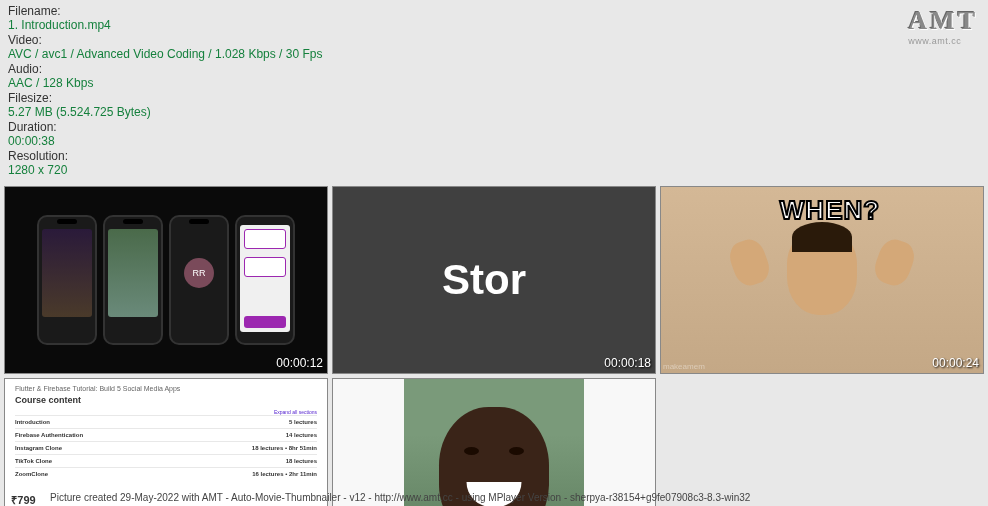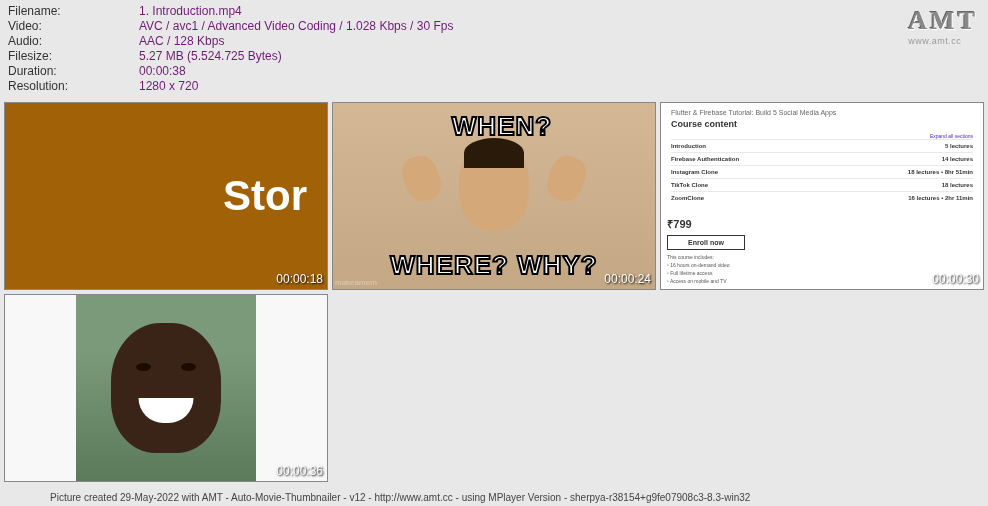--- a/index.html
+++ b/index.html
@@ -11,28 +11,28 @@
       font-size: 12px;
       position: relative;
     }
     .header {
       padding: 4px 8px 8px;
       position: relative;
     }
     .header-row {
       display: flex;
       margin-bottom: 1px;
+      flex-direction: column;
     }
     .header-label {
       width: 94px;
       color: #333;
     }
     .header-value {
-      color: #701a75;
-      margin-left: 37px;
+      color: #15803d;
     }
     .logo {
       position: absolute;
       top: 6px;
       right: 10px;
       text-align: left;
     }
     .logo-text {
       font-size: 26px;
       font-weight: bold;
@@ -159,22 +159,22 @@
       display: flex; flex-direction: column;
     }
     .phone4-box { margin: 4px; height: 20px; border: 1px solid #9c27b0; border-radius: 3px; background: #fff; }
     .phone4-btn { margin: auto 4px 4px; height: 12px; background: #9c27b0; border-radius: 3px; }
     
     .stor {
       width: 100%;
       height: 100%;
       display: flex;
       align-items: center;
-      justify-content: flex-end;
-      background: #a16207;
+      justify-content: center;
+      background: #404040;
       padding-right: 20px;
     }
     .stor-text {
       color: #fff;
       font-size: 42px;
       font-weight: bold;
     }
     
     .meme {
       width: 100%;
@@ -404,39 +404,64 @@
   </div>
   <div class="logo">
     <div class="logo-text">AMT</div>
     <div class="logo-url">www.amt.cc</div>
   </div>
 </div>
 
 <div class="thumbs">
 
 
+  <div class="thumb">
+    <div class="phones">
+      <div class="phone">
+          <div class="phone-notch"></div>
+          <div class="phone-content-1"></div>
+        </div>
+      <div class="phone">
+          <div class="phone-notch"></div>
+          <div class="phone-content-2"></div>
+        </div>
+      <div class="phone">
+          <div class="phone-notch"></div>
+          <div class="phone-content-3">
+            <div class="rr-circle">RR</div>
+          </div>
+        </div>
+      <div class="phone">
+          <div class="phone-content-4">
+            <div class="phone4-box"></div>
+            <div class="phone4-box"></div>
+            <div class="phone4-btn"></div>
+          </div>
+        </div>
+    </div>
+    <div class="timestamp">00:00:12</div>
+  </div>
 
   <div class="thumb">
     <div class="stor">
       <div class="stor-text">Stor</div>
     </div>
     <div class="timestamp">00:00:18</div>
   </div>
 
   <div class="thumb">
     <div class="meme">
       <div class="meme-text-top">WHEN?</div>
       <div class="meme-face">
         <div class="hand-left"></div>
         <div class="hand-right"></div>
         <div class="face-head">
             <div class="face-hair"></div>
           </div>
       </div>
-      <div class="meme-text-bot">WHERE? WHY?</div>
       <div class="meme-watermark">makeamem</div>
     </div>
     <div class="timestamp">00:00:24</div>
   </div>
 
   <div class="thumb">
     <div class="course">
       <div class="course-main">
         <div class="course-title">Flutter &amp; Firebase Tutorial: Build 5 Social Media Apps</div>
         <div class="course-heading">Course content</div>

